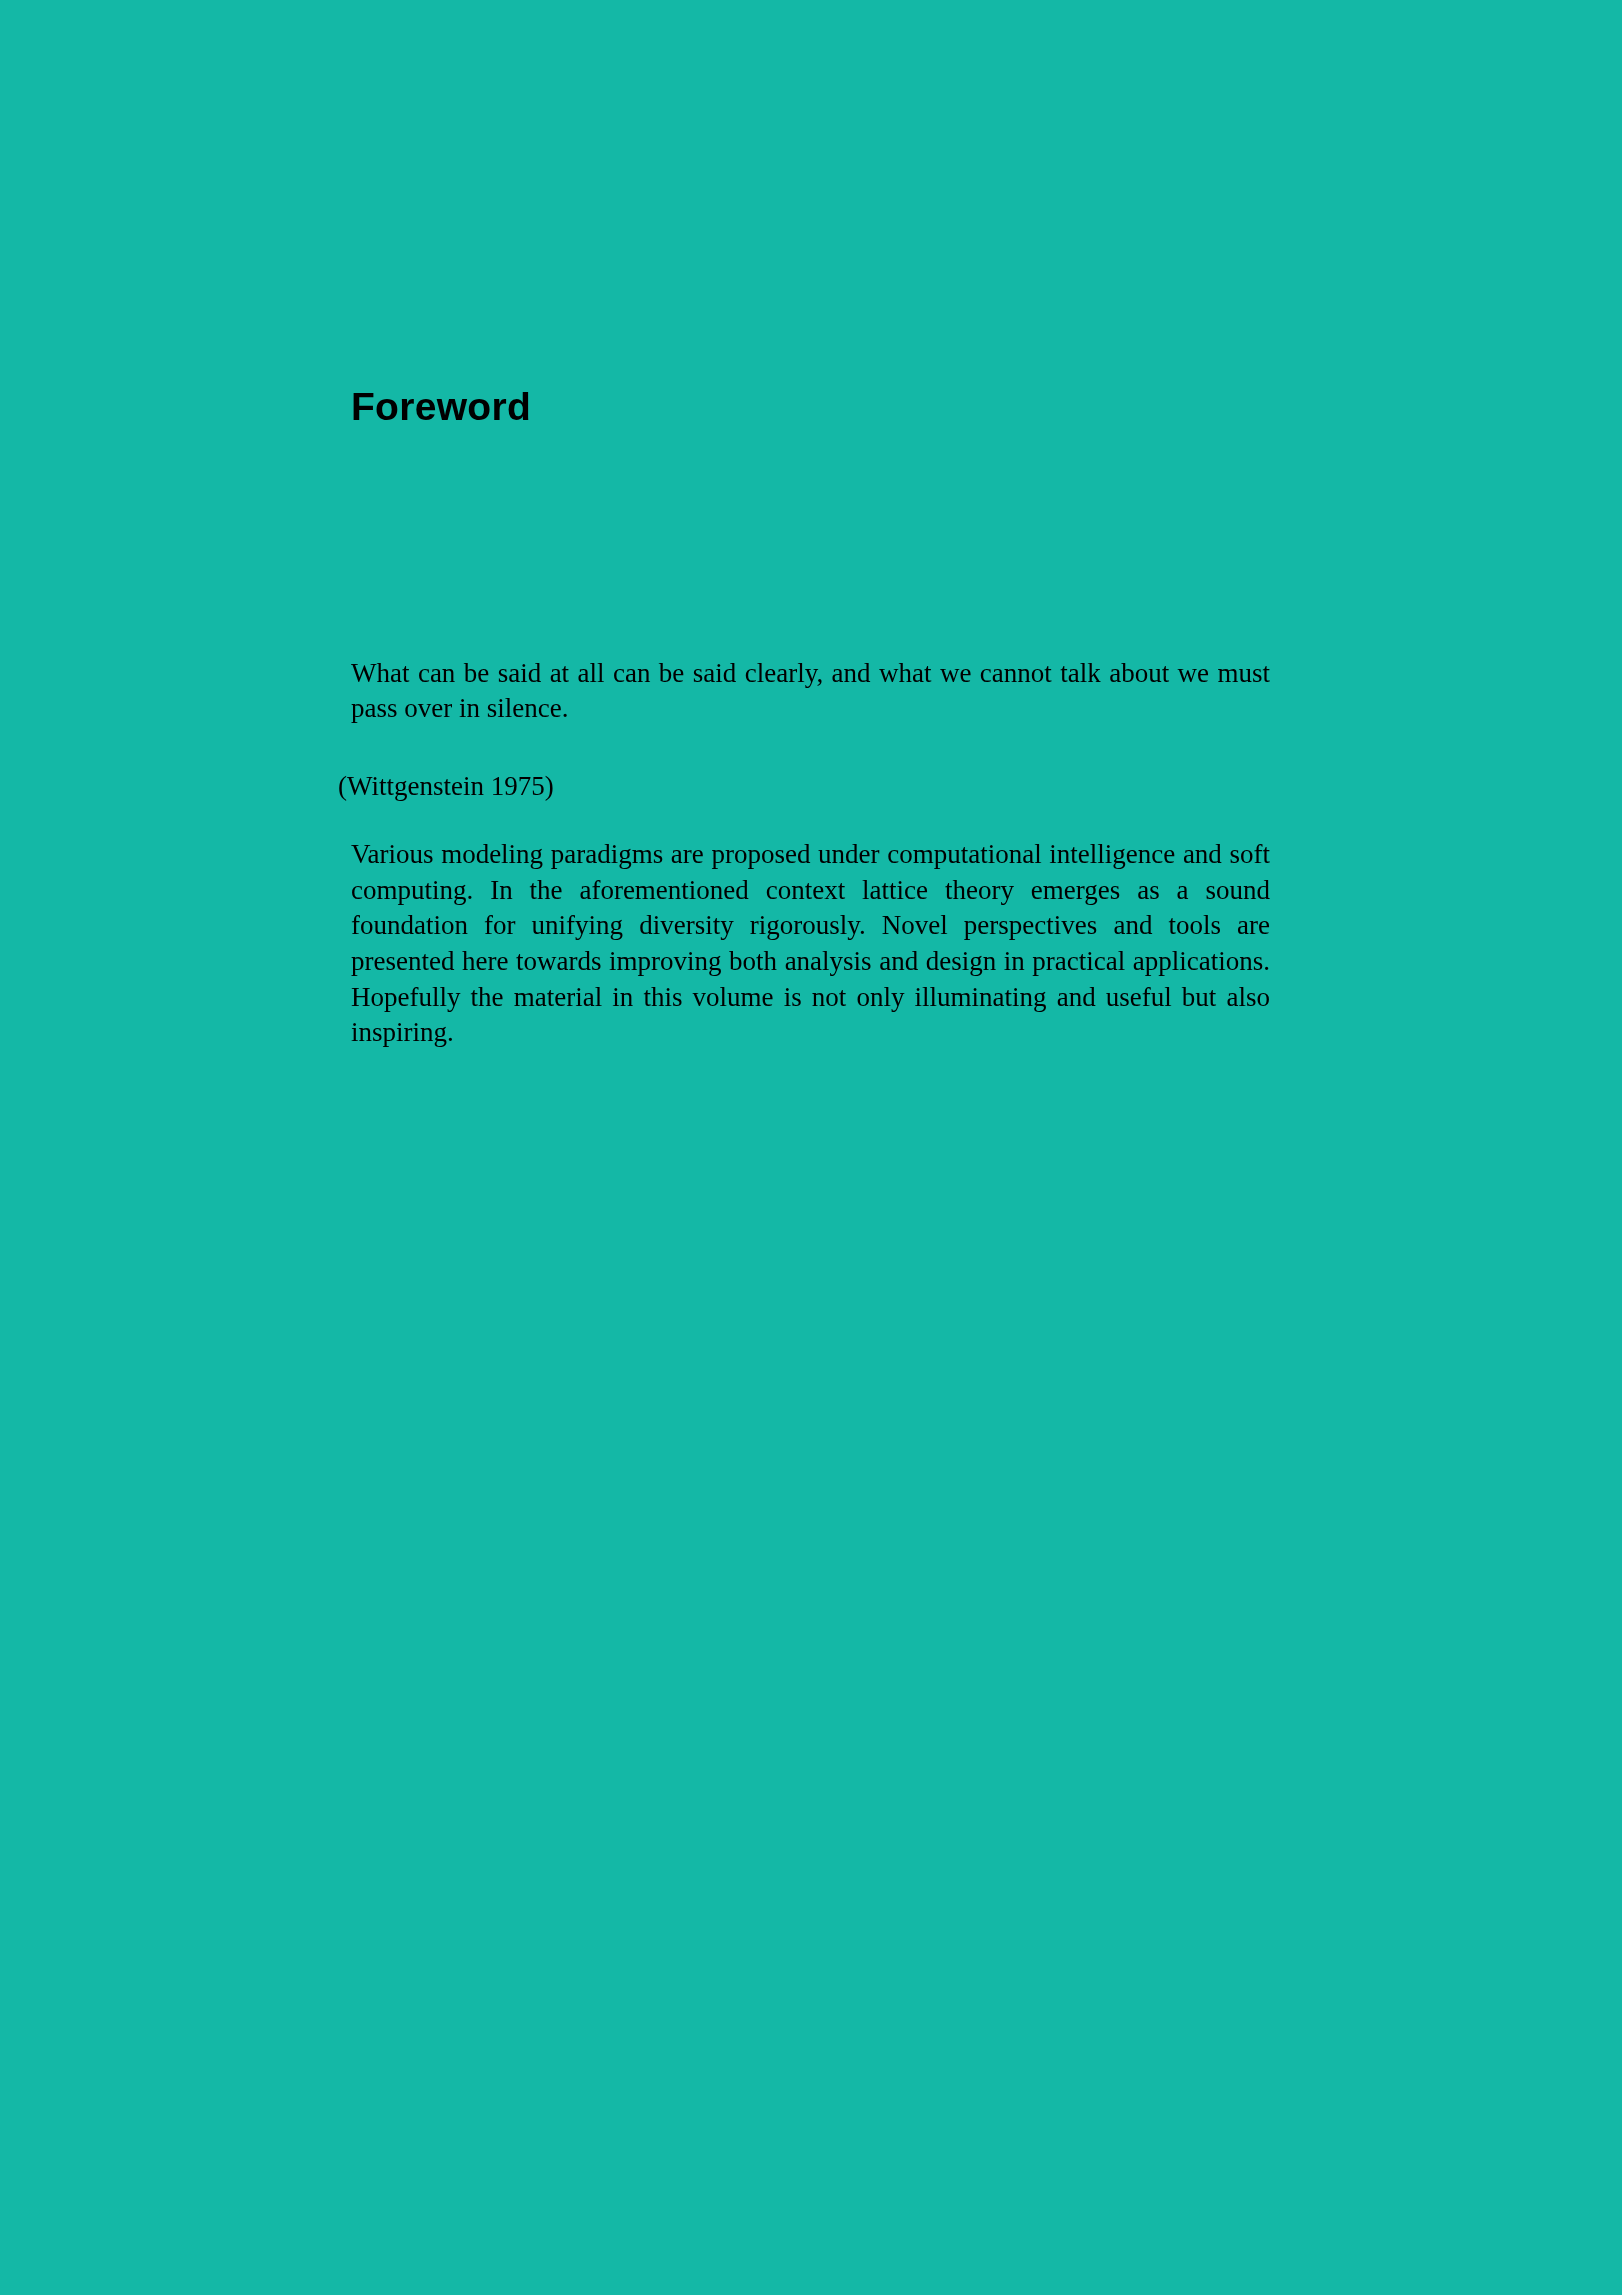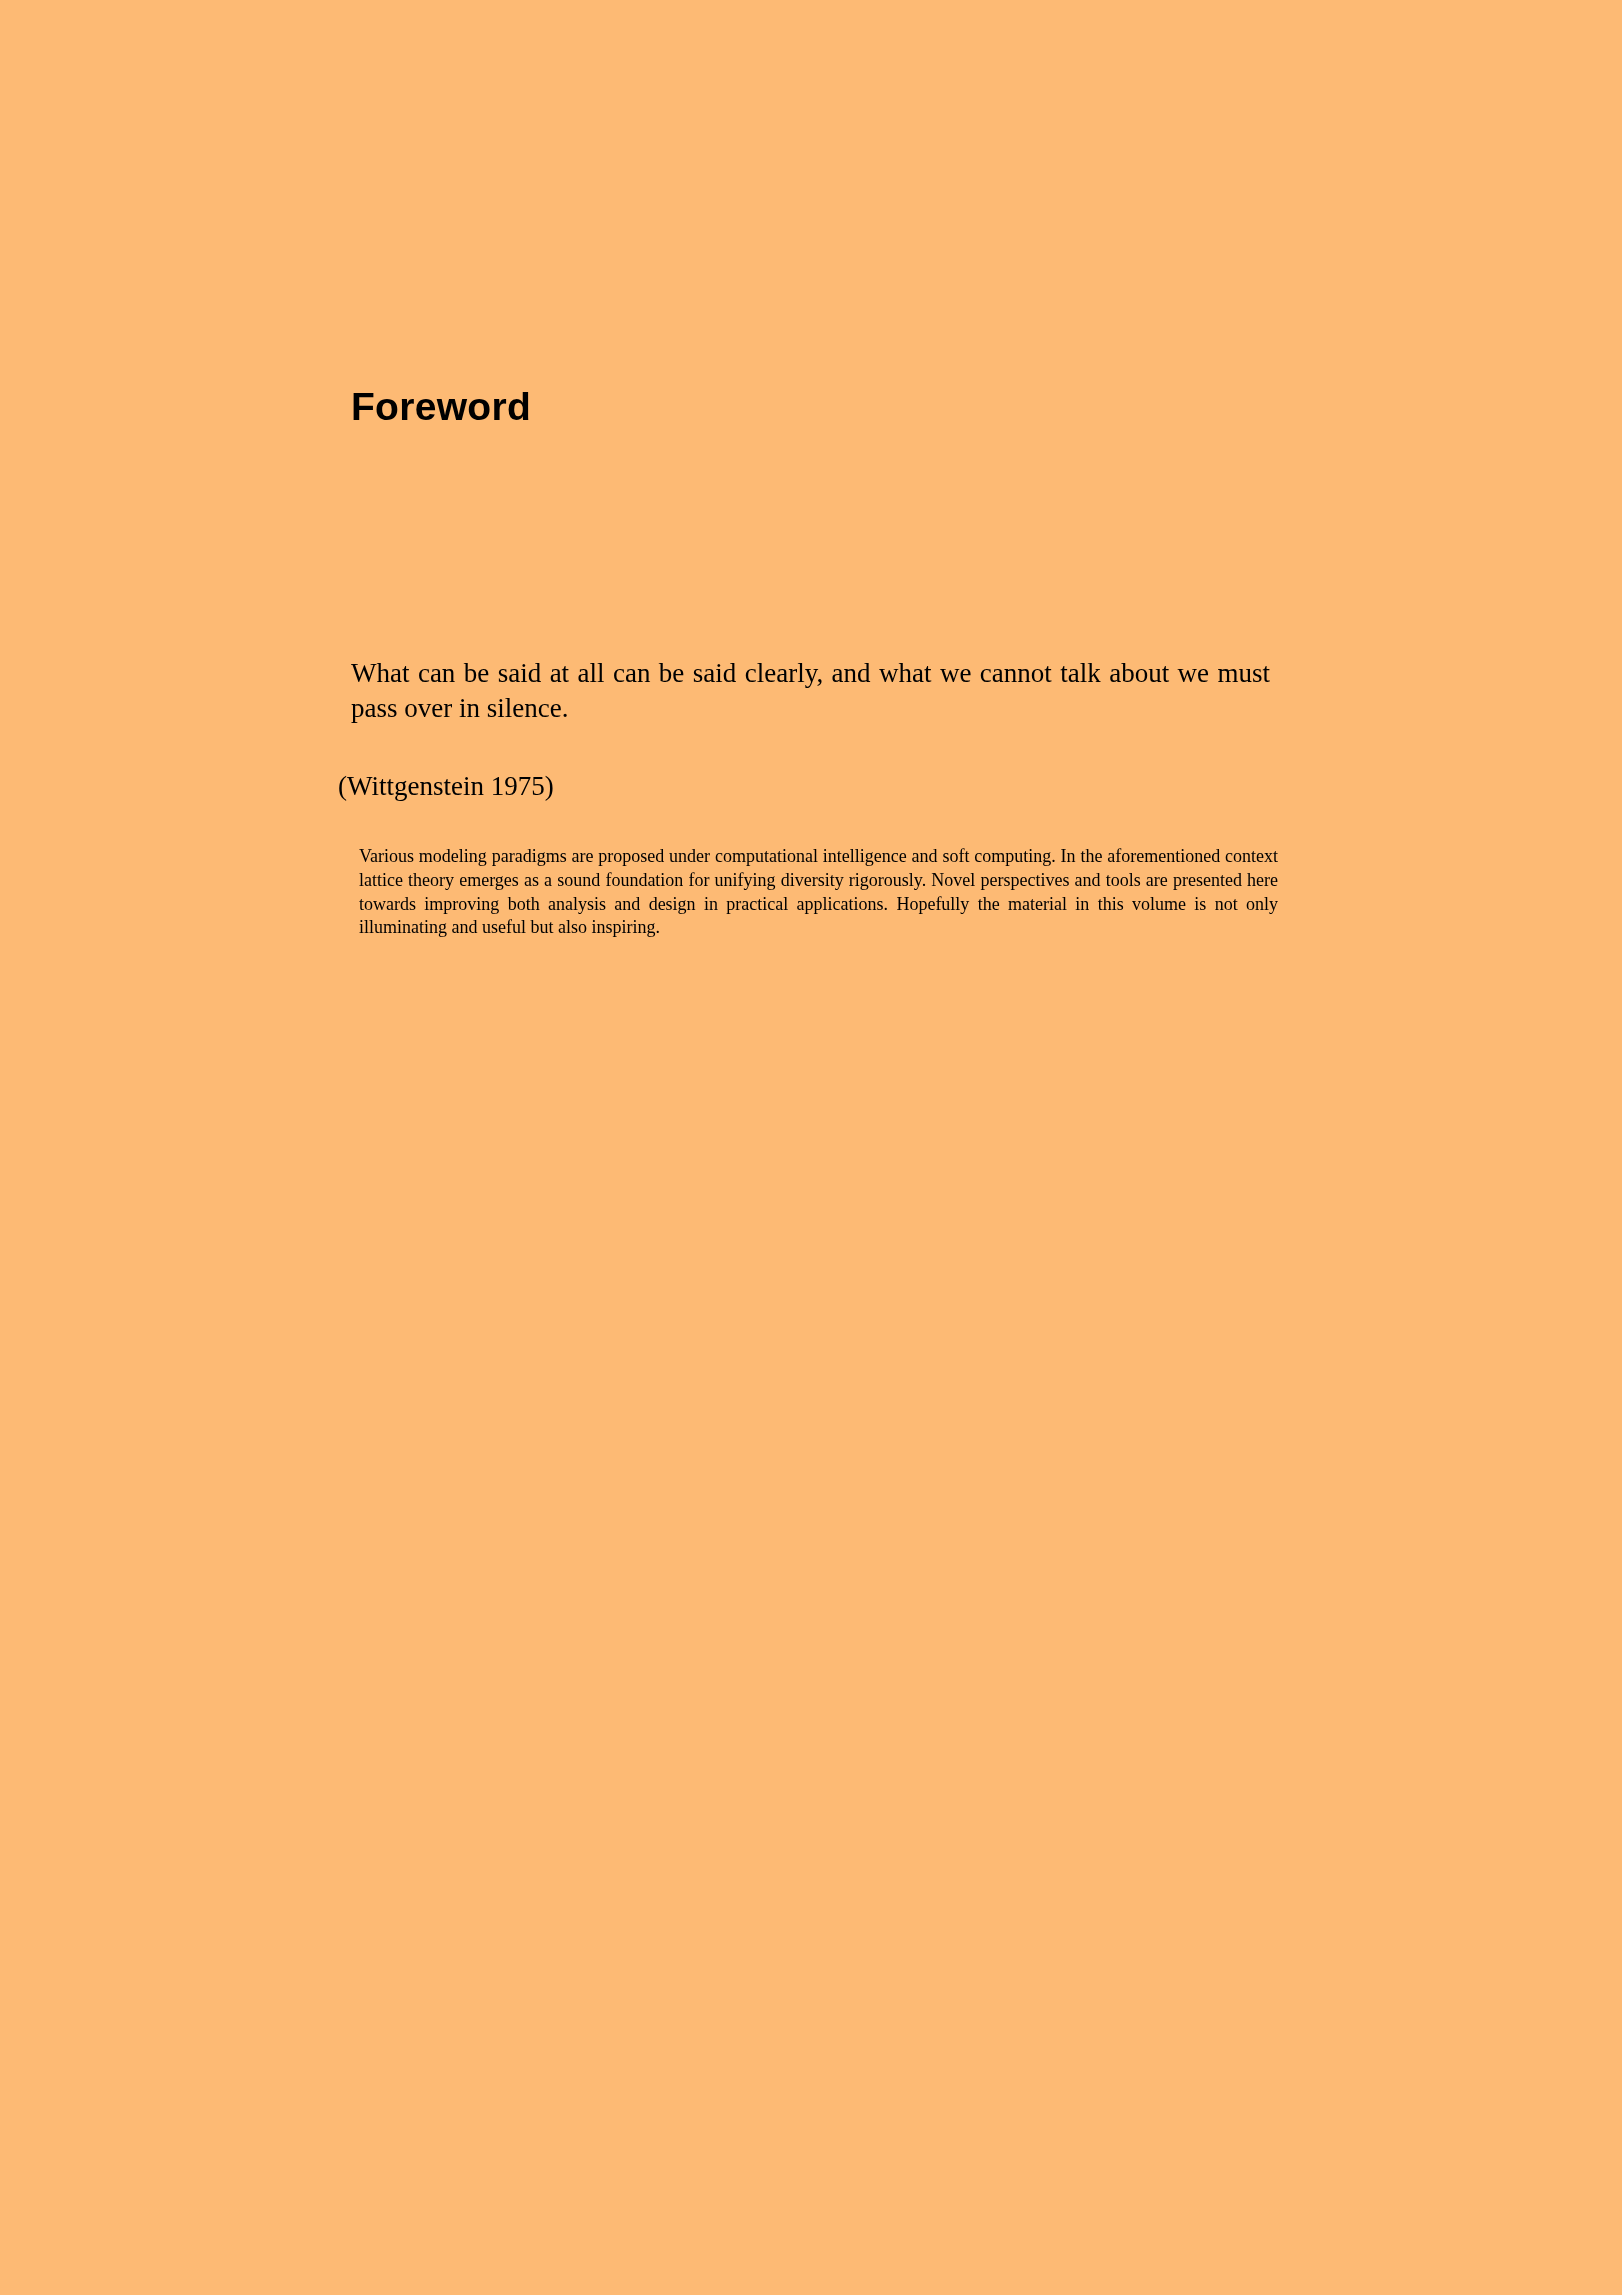--- a/index.html
+++ b/index.html
@@ -15,21 +15,21 @@
     color: #000000;
     -webkit-font-smoothing: antialiased;
   }
 
   .page {
     position: absolute;
     top: 0;
     left: 0;
     width: 1623px;
     height: 2295px;
-    background: #fdba74;
+    background: #14b8a6;
     overflow: hidden;
   }
 
   
   .content {
     position: absolute;
     left: 351px;
     top: 386px;
     width: 919px;
   }
@@ -63,25 +63,25 @@
     font-size: 27px;
     line-height: 1.30;
     text-align: left;
   }
 
   .body-paragraph {
     position: absolute;
     left: 351px;
     top: 837px;
     width: 919px;
-    font-size: 18px;
+    font-size: 27px;
     line-height: 1.32;
     text-align: justify;
     text-justify: inter-word;
-    margin: 8px;
+    margin: 0;
     hyphens: manual;
   }
 </style>
 </head>
 <body>
 
 <div class="page">
 
   <div class="content">
     <h1 class="page-title">Foreword</h1>

